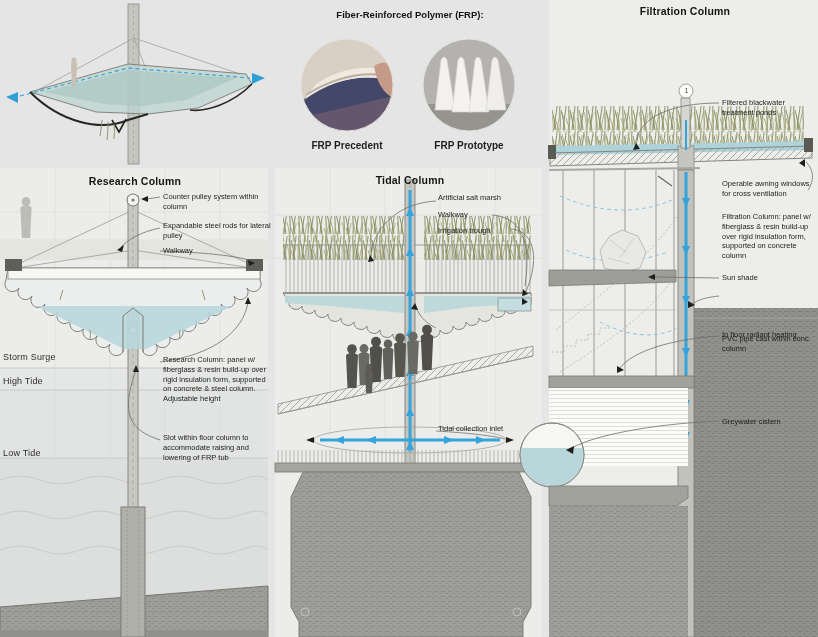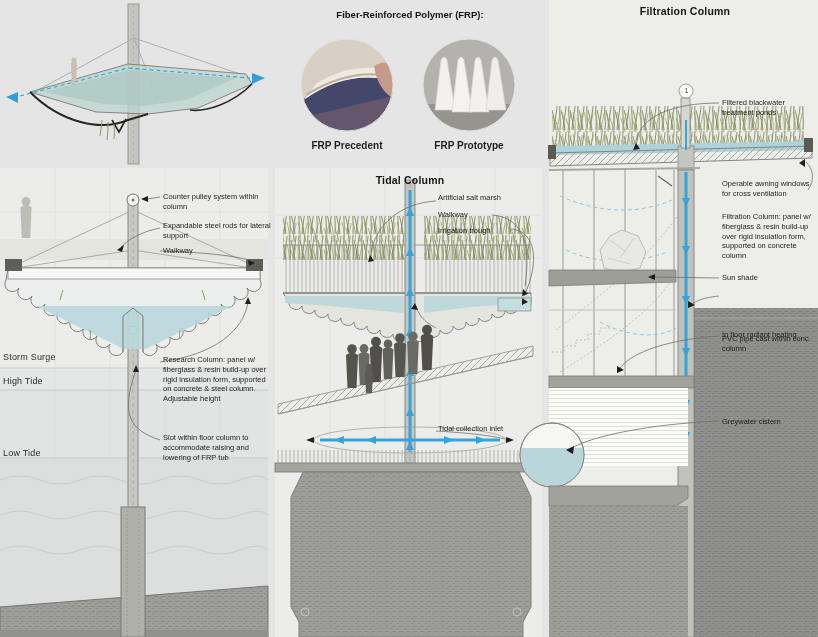--- a/index.html
+++ b/index.html
@@ -329,22 +329,23 @@
     <path d="M688 308 l0 -7 l7 4 z" fill="#1e1e1c"></path>
     <path d="M617 373 l0 -7 l7 4 z" fill="#1e1e1c"></path>
     <path d="M566 450 l8 -4 l-1 8 z" fill="#1e1e1c"></path>
   </g>
 </svg>
 
   <div class="frp-title" style="left:300px;top:9px;width:220px;">Fiber-Reinforced Polymer (FRP):</div>
   <div class="frp-cap" style="left:300px;top:140px;width:94px;">FRP Precedent</div>
   <div class="frp-cap" style="left:420px;top:140px;width:98px;">FRP Prototype</div>
 
+  <div class="ttl" style="left:40px;top:175px;width:190px;">Research Column</div>
   <div class="lbl" style="left:163px;top:192px;width:105px;">Counter pulley system within column</div>
-  <div class="lbl" style="left:163px;top:221px;width:110px;">Expandable steel rods for lateral support</div>
+  <div class="lbl" style="left:163px;top:221px;width:110px;">Expandable steel rods for lateral pulley</div>
   <div class="lbl" style="left:163px;top:246px;width:60px;">Walkway</div>
   <div class="tide" style="left:3px;top:352px;">Storm Surge</div>
   <div class="tide" style="left:3px;top:376px;">High Tide</div>
   <div class="tide" style="left:3px;top:448px;">Low Tide</div>
   <div class="lbl" style="left:163px;top:355px;width:103px;">Research Column: panel w/ fiberglass &amp; resin build-up over rigid insulation form, supported on concrete &amp; steel column. Adjustable height</div>
   <div class="lbl" style="left:163px;top:433px;width:98px;">Slot within floor column to accommodate raising and lowering of FRP tub</div>
 
   <div class="ttl" style="left:330px;top:174px;width:160px;">Tidal Column</div>
   <div class="lbl" style="left:438px;top:193px;width:110px;">Artificial salt marsh</div>
   <div class="lbl" style="left:438px;top:210px;width:60px;">Walkway</div>

